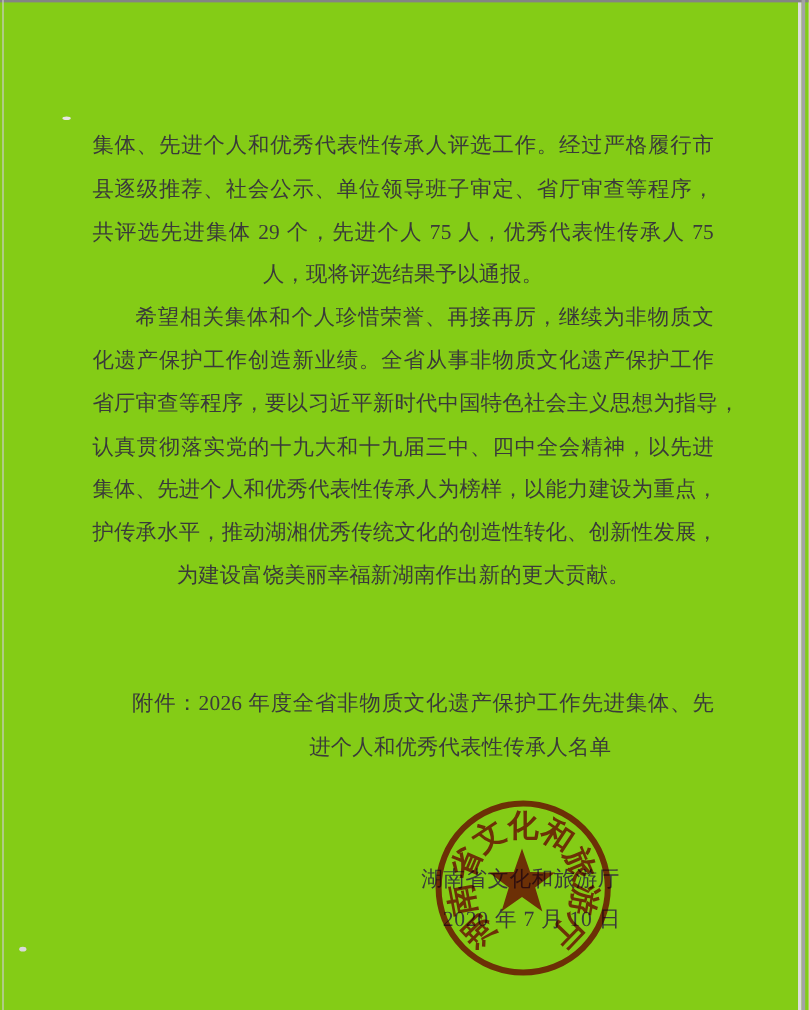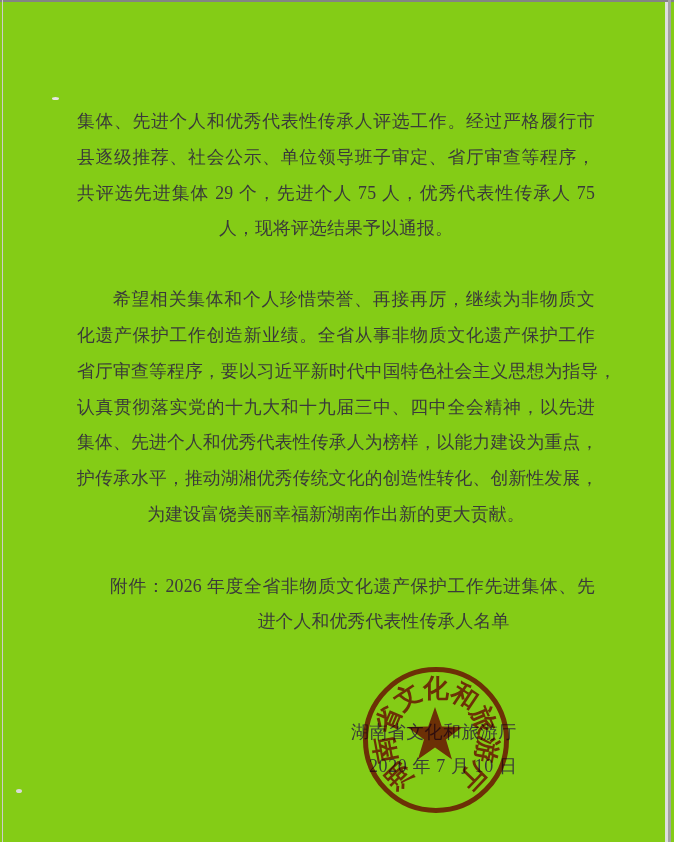--- a/index.html
+++ b/index.html
@@ -73,33 +73,33 @@
   <div class="edge-left"></div>
   <div class="speck speck-a"></div>
   <div class="speck speck-b"></div>
 
   <div class="body-text">
 
   <div class="doc-line fill">集体、先进个人和优秀代表性传承人评选工作。经过严格履行市</div>
       <div class="doc-line fill">县逐级推荐、社会公示、单位领导班子审定、省厅审查等程序，</div>
       <div class="doc-line fill">共评选先进集体 29 个，先进个人 75 人，优秀代表性传承人 75</div>
       <div class="doc-line">人，现将评选结果予以通报。</div>
-      <div class="doc-line fill" style="padding-left: 36px; margin-top: 35px;">希望相关集体和个人珍惜荣誉、再接再厉，继续为非物质文</div>
+      <div class="doc-line fill" style="padding-left: 36px;">希望相关集体和个人珍惜荣誉、再接再厉，继续为非物质文</div>
       <div class="doc-line fill">化遗产保护工作创造新业绩。全省从事非物质文化遗产保护工作</div>
       <div class="doc-line fill">省厅审查等程序，要以习近平新时代中国特色社会主义思想为指导，</div>
       <div class="doc-line fill">认真贯彻落实党的十九大和十九届三中、四中全会精神，以先进</div>
       <div class="doc-line fill">集体、先进个人和优秀代表性传承人为榜样，以能力建设为重点，</div>
       <div class="doc-line fill">护传承水平，推动湖湘优秀传统文化的创造性转化、创新性发展，</div>
       <div class="doc-line">为建设富饶美丽幸福新湖南作出新的更大贡献。</div>
     </div>
 
   <div class="attachment">
 
   <div class="doc-line fill" style="padding-left: 33px;">附件：2026 年度全省非物质文化遗产保护工作先进集体、先</div>
-      <div class="doc-line" style="padding-left: 95px; font-family: Liberation Mono, monospace;">进个人和优秀代表性传承人名单</div>
+      <div class="doc-line" style="padding-left: 95px;">进个人和优秀代表性传承人名单</div>
     </div>
 
   <div class="sig-dept">湖南省文化和旅游厅</div>
   <div class="sig-date">2020 年 7 月 10 日</div>
 
   <svg class="seal" viewBox="0 0 148 148" xmlns="http://www.w3.org/2000/svg">
     <circle class="seal-ring" cx="74" cy="74" r="70.5"></circle>
     <polygon class="seal-star" points="73,41 79.8,60.6 100.6,61 84,73.6 90,93.5 73,81.6 55.9,93.5 62,73.6 45.4,61 66.2,60.6"></polygon>
     <g id="seal-text-g">
         <text x="74" y="31" transform="rotate(-134 74 74)" class="seal-char">湖</text>

